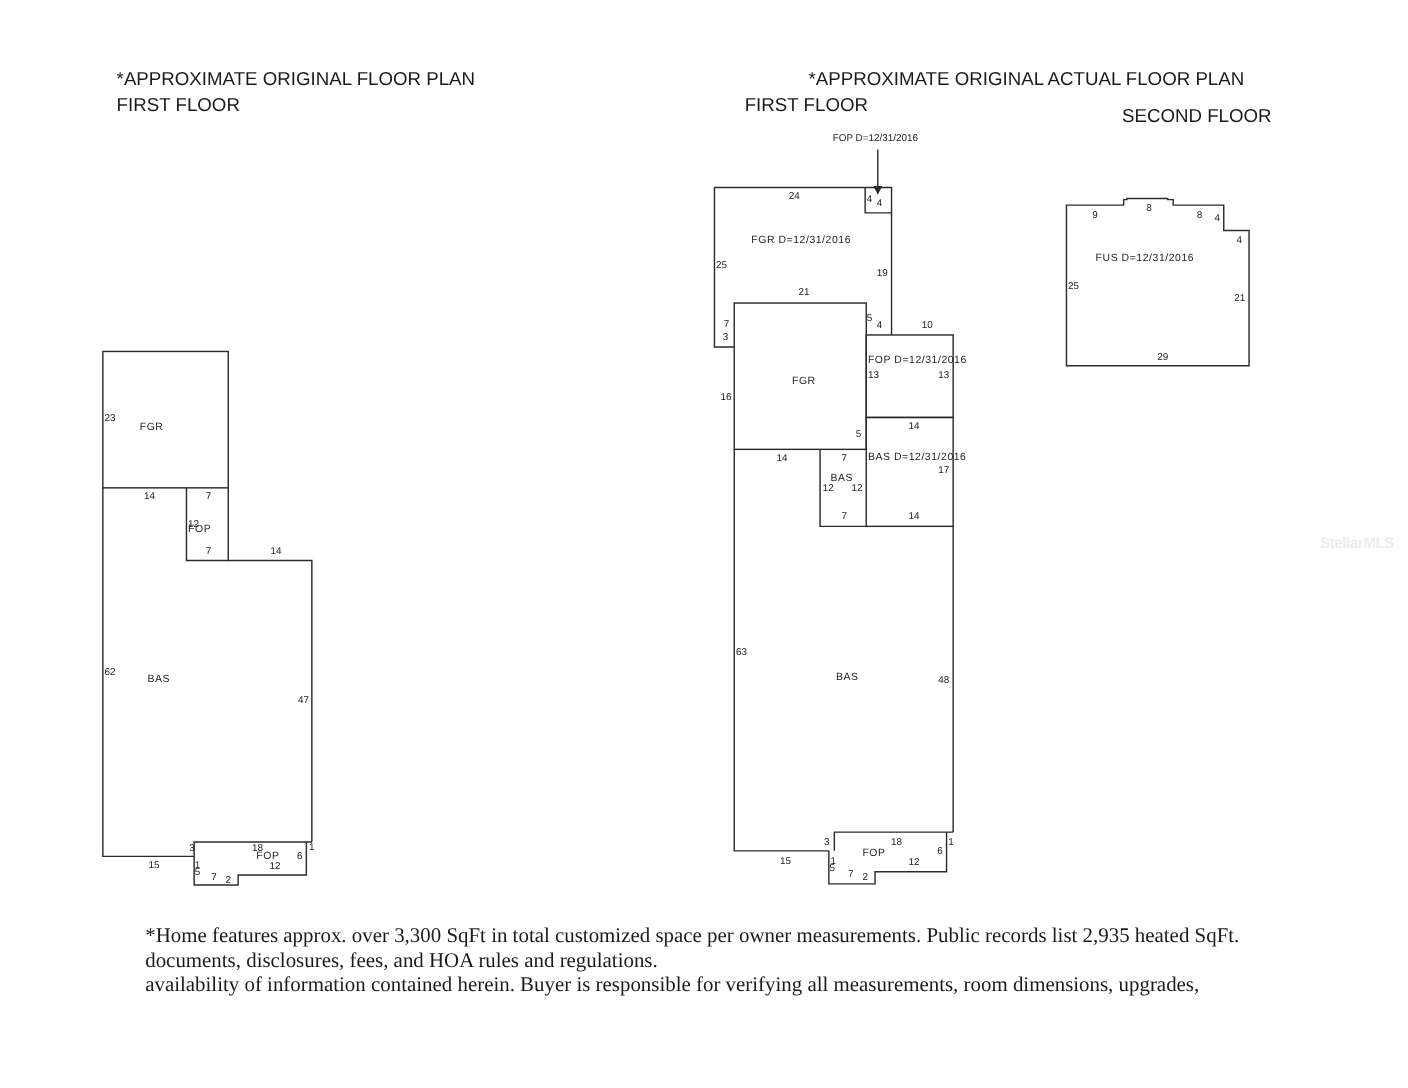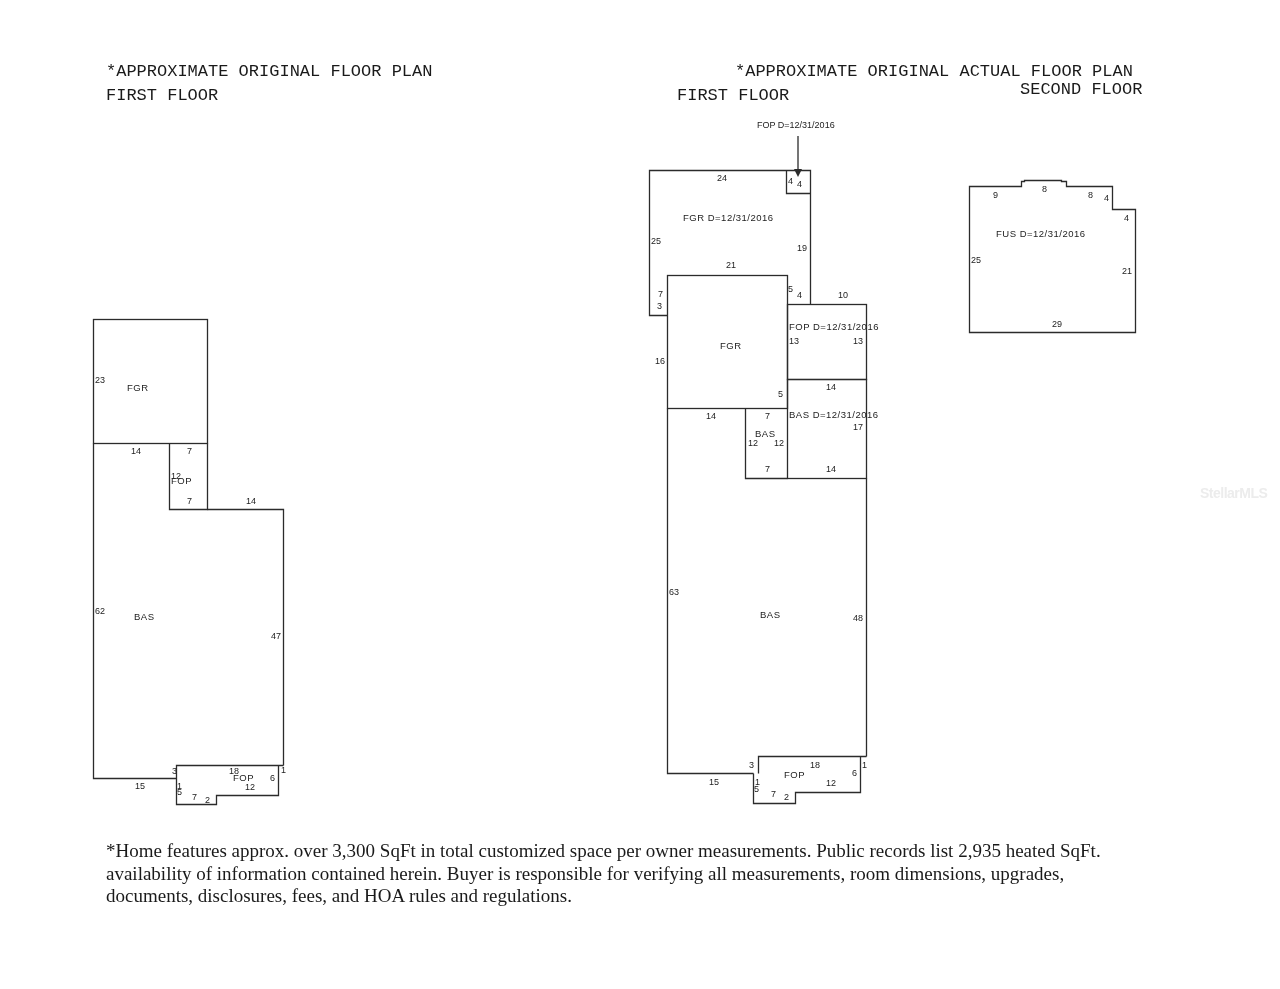--- a/index.html
+++ b/index.html
@@ -1,19 +1,19 @@
 <!DOCTYPE html>
 <html><head>
   <meta charset="utf-8">
   <style>
     html, body { margin: 0; padding: 0; background: #ffffff; }
     body { width: 1280px; height: 989px; position: relative; overflow: hidden; }
     .heading {
       position: absolute;
-      font-family: Liberation Mono, monospace;
+      font-family: Liberation Sans, sans-serif;
       font-size: 17px;
       color: #1a1a1a;
       white-space: nowrap;
       letter-spacing: 0px;
     }
     svg#plan { position: absolute; left: 0; top: 0; }
     svg#plan .wall { fill: none; stroke: #2b2b2b; stroke-width: 1.3; }
     svg#plan text {
       font-family: "Liberation Sans", sans-serif;
       font-size: 9px;
@@ -23,40 +23,40 @@
     .disclaimer {
       position: absolute;
       left: 106px;
       top: 840px;
       width: 1060px;
       font-family: "Liberation Serif", serif;
       font-size: 19px;
       line-height: 22.5px;
       color: #1a1a1a;
     }
-    .disclaimer div { white-space: nowrap; }
+    .disclaimer div { white-space: nowrap; margin-left: 26px; }
     .watermark {
       position: absolute;
       left: 1200px;
       top: 485px;
       font-family: "Liberation Sans", sans-serif;
       font-size: 14px;
       font-weight: bold;
       color: #ececec;
       letter-spacing: -0.5px;
     }
   </style>
 </head>
 <body>
 
 <div class="heading" style="left:106px; top:62px;">*APPROXIMATE ORIGINAL FLOOR PLAN</div>
 <div class="heading" style="left:106px; top:86px;">FIRST FLOOR</div>
 <div class="heading" style="left:735px; top:62px;">*APPROXIMATE ORIGINAL ACTUAL FLOOR PLAN</div>
 <div class="heading" style="left:677px; top:86px;">FIRST FLOOR</div>
-<div class="heading" style="left:1020px; top:80px;">SECOND FLOOR</div>
+<div class="heading" style="left:1020px; top:96px;">SECOND FLOOR</div>
 
 <svg id="plan" width="1280" height="989" viewBox="0 0 1280 989">
 
   <g>
 
     <rect class="wall" x="93.5" y="319.5" width="114" height="124"></rect>
 
     <polyline class="wall" points="169.5,443.5 169.5,509.5 207.5,509.5 207.5,443.5"></polyline>
 
     <polyline class="wall" points="93.5,443.5 93.5,778.5 176.5,778.5"></polyline>
@@ -166,15 +166,15 @@
     <text x="971" y="263">25</text>
     <text x="1122" y="274">21</text>
     <text x="1052" y="327">29</text>
   </g>
 </svg>
 
 <div class="watermark">StellarMLS</div>
 
 <div class="disclaimer">
   <div>*Home features approx. over 3,300 SqFt in total customized space per owner measurements. Public records list 2,935 heated SqFt.</div>
+  <div>documents, disclosures, fees, and HOA rules and regulations.</div>
   <div>availability of information contained herein. Buyer is responsible for verifying all measurements, room dimensions, upgrades,</div>
-  <div>documents, disclosures, fees, and HOA rules and regulations.</div>
 </div>
 
 </body></html>

